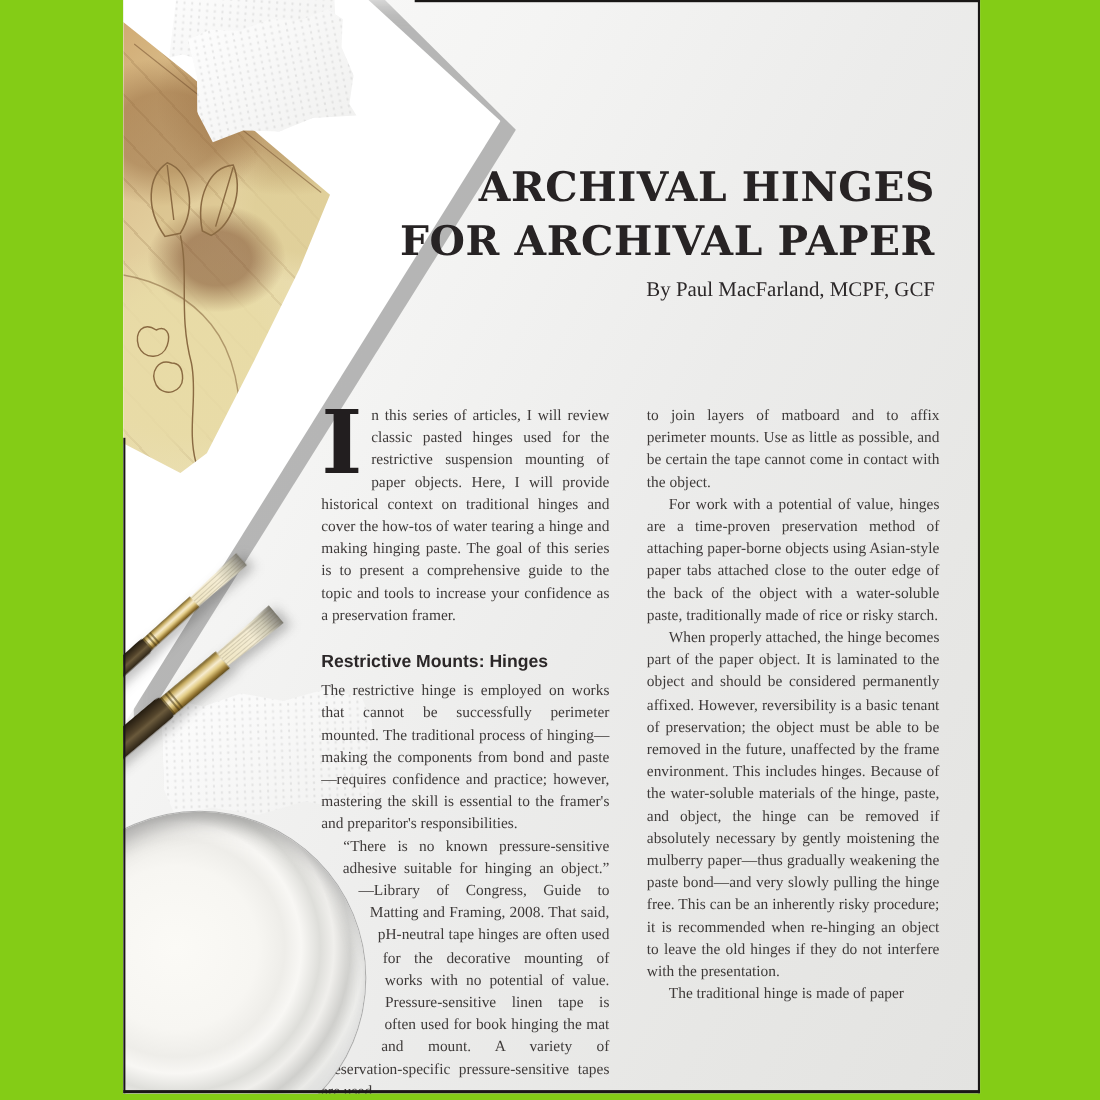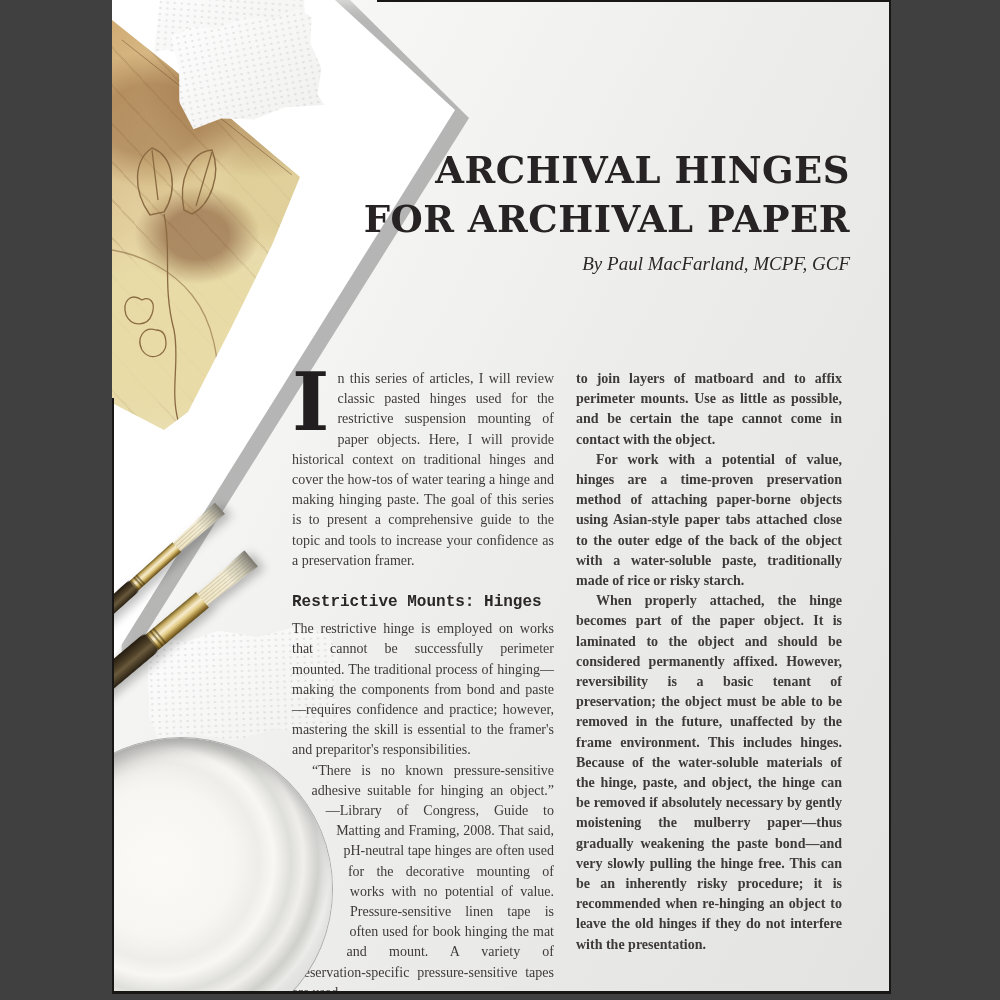--- a/index.html
+++ b/index.html
@@ -1,16 +1,16 @@
 <!DOCTYPE html>
 <html lang="en"><head>
 <meta charset="utf-8">
 <style>
   html,body{margin:0;padding:0;background:#ffffff;}
-  #canvas{position:relative;width:1000px;height:1000px;background:#404040;overflow:hidden;
+  #canvas{position:relative;width:1000px;height:1000px;background:#84cc16;overflow:hidden;
           font-family:"Liberation Serif",serif;}
   
   #photo{position:absolute;left:112px;top:0;width:779px;height:994px;overflow:hidden;
          background:linear-gradient(118deg,#fbfbfa 0%,#f4f4f3 30%,#ececeb 55%,#e7e7e5 78%,#e3e3e1 100%);}
   .edge{position:absolute;background:#191716;z-index:40;}
   #edge-right{right:0;top:0;width:2px;height:100%;}
   #edge-bottom{left:0;bottom:0;width:100%;height:3px;}
   #edge-left{left:0;top:398px;width:2px;height:596px;}
   #edge-top{left:265px;top:0;width:514px;height:2px;}
   
@@ -70,30 +70,30 @@
   
   #glass-bowl{position:absolute;left:-82px;top:738px;width:302px;height:302px;border-radius:50%;z-index:6;
     background:radial-gradient(circle at 43% 41%,
       #fbfaf6 0%,#f7f6f2 30%,#eeede9 40%,#f8f7f4 46%,#dededa 53%,#f0efec 58%,
       #cfcfcc 64%,#e8e8e5 69%,#bcbdbb 75%,#dadad8 80%,#a8a9a8 86%,#cccdcb 91%,#989997 96%,#c0c1bf 100%);
     box-shadow:inset 7px 9px 16px rgba(100,100,100,.5),inset -5px -7px 14px rgba(255,255,255,.65),0 0 0 1px rgba(120,120,120,.55);}
   
   #title-block{position:absolute;right:41px;top:146px;width:620px;text-align:right;z-index:5;}
   .title-line{font-family:"DejaVu Serif",serif;font-weight:700;font-size:37px;line-height:49px;
     letter-spacing:.5px;color:#272324;white-space:nowrap;}
-  #byline{margin-top:9px;font-family:"Liberation Serif",serif;font-style:italic;font-size:19px;color:#2b2728;}
+  #byline{margin-top:9px;font-family:"Liberation Serif",serif;font-size:19px;color:#2b2728;}
   .col{position:absolute;top:369px;z-index:5;font-size:14px;line-height:20.2px;color:#3e3a39;
     text-align:justify;hyphens:auto;-webkit-hyphens:auto;}
   #col-left{left:180px;width:262px;}
-  #col-right{left:464px;width:266px;font-weight:bold;}
+  #col-right{left:476px;width:266px;}
   .col p{margin:0;}
   .col p.ind{text-indent:20px;}
   #drop-cap{float:left;font-family:"DejaVu Serif",serif;font-weight:700;font-size:80px;line-height:62px;
     color:#221e1f;margin:2px 8px 0 0;}
-  #section-heading{font-family:Liberation Mono, monospace;font-weight:700;font-size:16px;color:#2b2728;
+  #section-heading{font-family:Liberation Sans, sans-serif;font-weight:700;font-size:16px;color:#2b2728;
     margin:21px 0 7px 0;text-align:left;}
   #bowl-cut{float:left;width:70px;height:196px;shape-outside:circle(170px at -112px 148px);shape-margin:0;}
 </style>
 </head>
 <body>
 
 <div id="canvas">
   <div id="photo">
 
     <div id="sheet-shadow"></div>
@@ -148,20 +148,21 @@
       <p><span id="drop-cap">I</span><span>n this series of articles, I will review classic pasted hinges used for the restrictive suspension mounting of paper objects. Here, I will provide historical context on traditional hinges and cover the how-tos of water tearing a hinge and making hinging paste. The goal of this series is to present a comprehensive guide to the topic and tools to increase your confidence as a preservation framer.</span></p>
       <p id="section-heading">Restrictive Mounts: Hinges</p>
       <p>The restrictive hinge is employed on works that cannot be successfully perimeter mounted. The traditional process of hinging—making the components from bond and paste—requires confidence and practice; however, mastering the skill is essential to the framer's and preparitor's responsibilities.</p>
       <p class="ind"><span id="bowl-cut"></span><span>“There is no known pressure-sensitive adhesive suitable for hinging an object.” —Library of Congress, Guide to Matting and Framing, 2008. That said, pH-neutral tape hinges are often used for the decorative mounting of works with no potential of value. Pressure-sensitive linen tape is often used for book hinging the mat and mount. A variety of preservation-specific pressure-sensitive tapes are used</span></p>
     </div>
 
     <div id="col-right" class="col">
       <p>to join layers of matboard and to affix perimeter mounts. Use as little as possible, and be certain the tape cannot come in contact with the object.</p>
       <p class="ind">For work with a potential of value, hinges are a time-proven preservation method of attaching paper-borne objects using Asian-style paper tabs attached close to the outer edge of the back of the object with a water-soluble paste, traditionally made of rice or risky starch.</p>
       <p class="ind">When properly attached, the hinge becomes part of the paper object. It is laminated to the object and should be considered permanently affixed.  However, reversibility is a basic tenant of preservation; the object must be able to be removed in the future, unaffected by the frame environment. This includes hinges. Because of the water-soluble materials of the hinge, paste, and object, the hinge can be removed if absolutely necessary by gently moistening the mulberry paper—thus gradually weakening the paste bond—and very slowly pulling the hinge free. This can be an inherently risky procedure; it is recommended when re-hinging an object to leave the old hinges if they do not interfere with the presentation.</p>
+      <p class="ind">The traditional hinge is made of paper</p>
     </div>
 
     <div id="edge-right" class="edge"></div>
     <div id="edge-bottom" class="edge"></div>
     <div id="edge-left" class="edge"></div>
     <div id="edge-top" class="edge"></div>
   </div>
 </div>
 
 </body></html>

